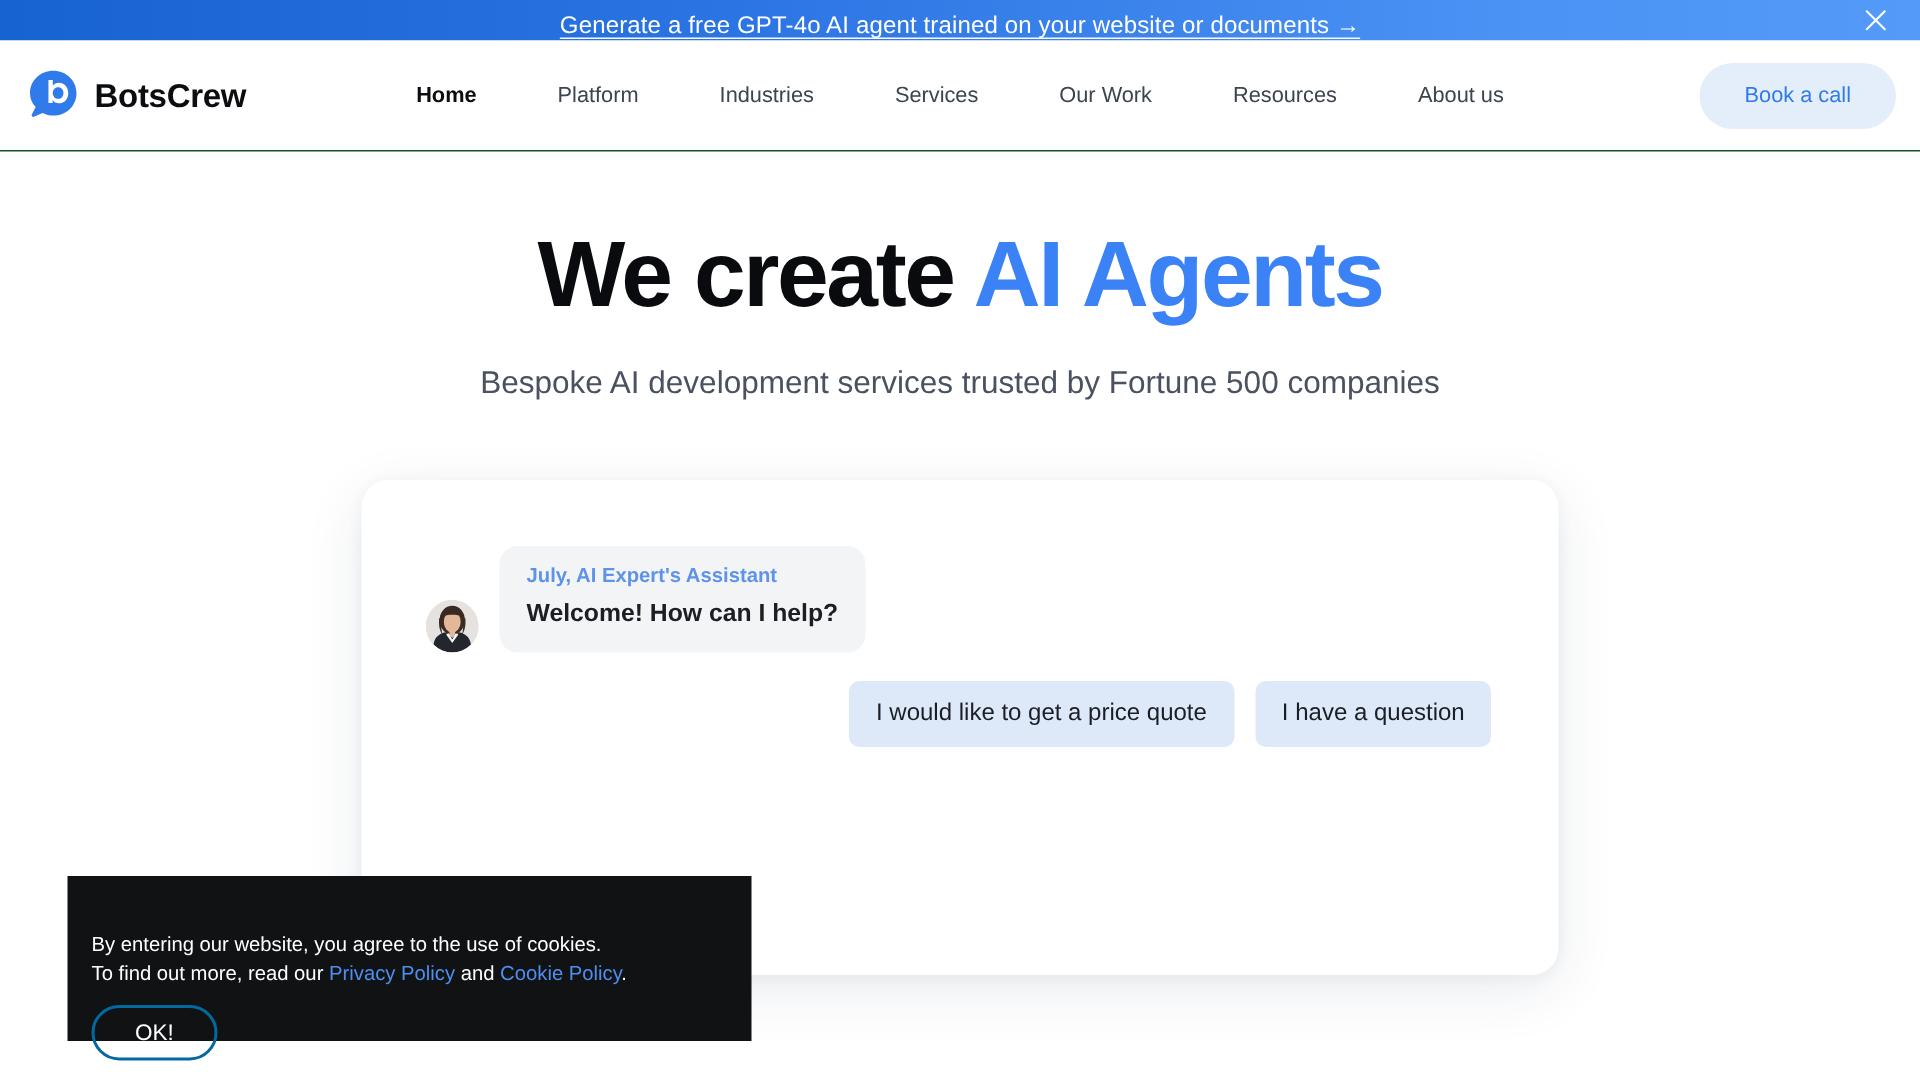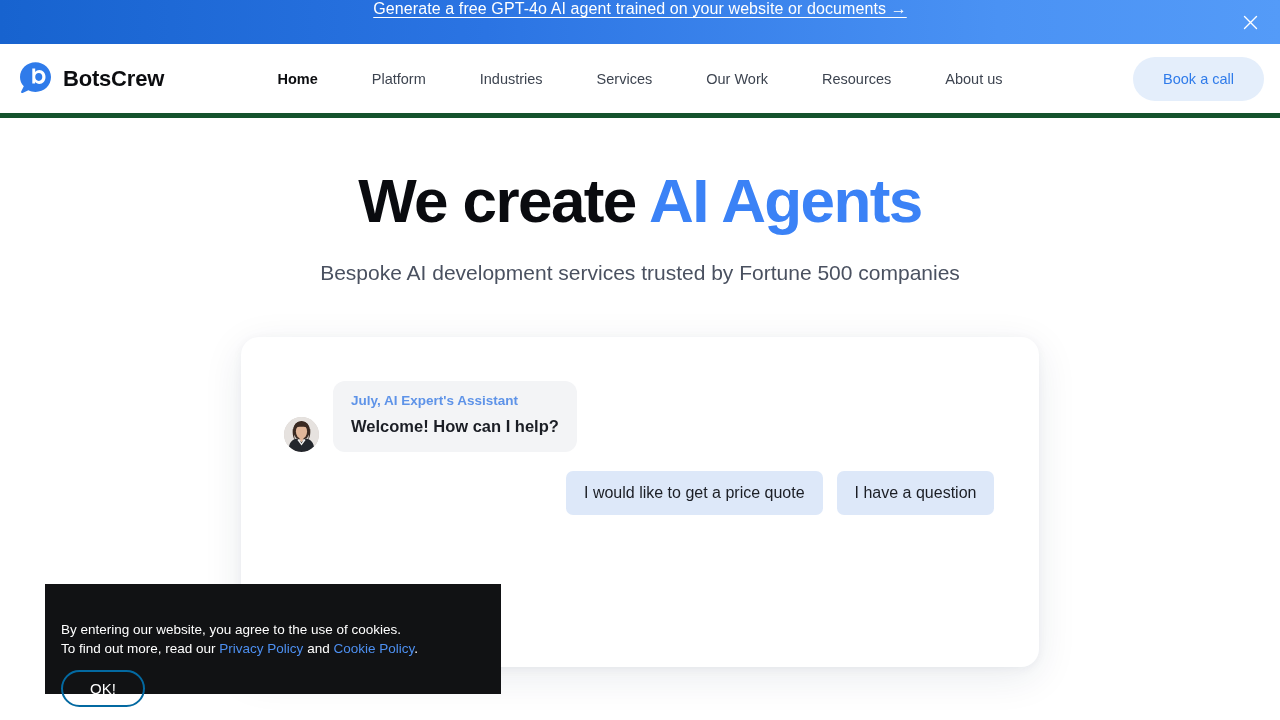--- a/index.html
+++ b/index.html
@@ -8,23 +8,23 @@
     width:1280px; height:720px;
     overflow:hidden;
     background:#ffffff;
     font-family:"Liberation Sans", sans-serif;
     -webkit-font-smoothing:antialiased;
   }
 
   
   .promo-banner{
     position:relative;
-    height:44px;
+    height:27px;
     background:linear-gradient(90deg,#1763cf 0%,#2b74e3 38%,#4a92f4 78%,#549bf8 100%);
-    display:flex; align-items:flex-start; justify-content:center;
+    display:flex; align-items:flex-end; justify-content:center;
   }
   .promo-link{
     color:#ffffff;
     font-size:16px;
     letter-spacing:.1px;
     text-decoration:underline;
     text-underline-offset:3px;
     text-decoration-thickness:1px;
     cursor:pointer;
     white-space:nowrap;
@@ -34,21 +34,21 @@
     width:28px; height:28px;
     display:flex; align-items:center; justify-content:center;
     cursor:pointer;
   }
   .promo-close svg{ display:block; }
 
   
   .site-header{
     height:74px;
     background:#ffffff;
-    border-bottom:5px solid #14532d;
+    border-bottom:1px solid #14532d;
     display:flex; align-items:center;
     padding:0 16px 0 18px;
     position:relative;
   }
   .brand{ display:flex; align-items:center; gap:10px; cursor:pointer; }
   .brand-mark{ width:35px; height:35px; position:relative; flex:none; }
   .brand-mark svg{ display:block; }
   .brand-name{
     font-size:22px; font-weight:bold; color:#0c0d10; letter-spacing:-.2px;
   }

